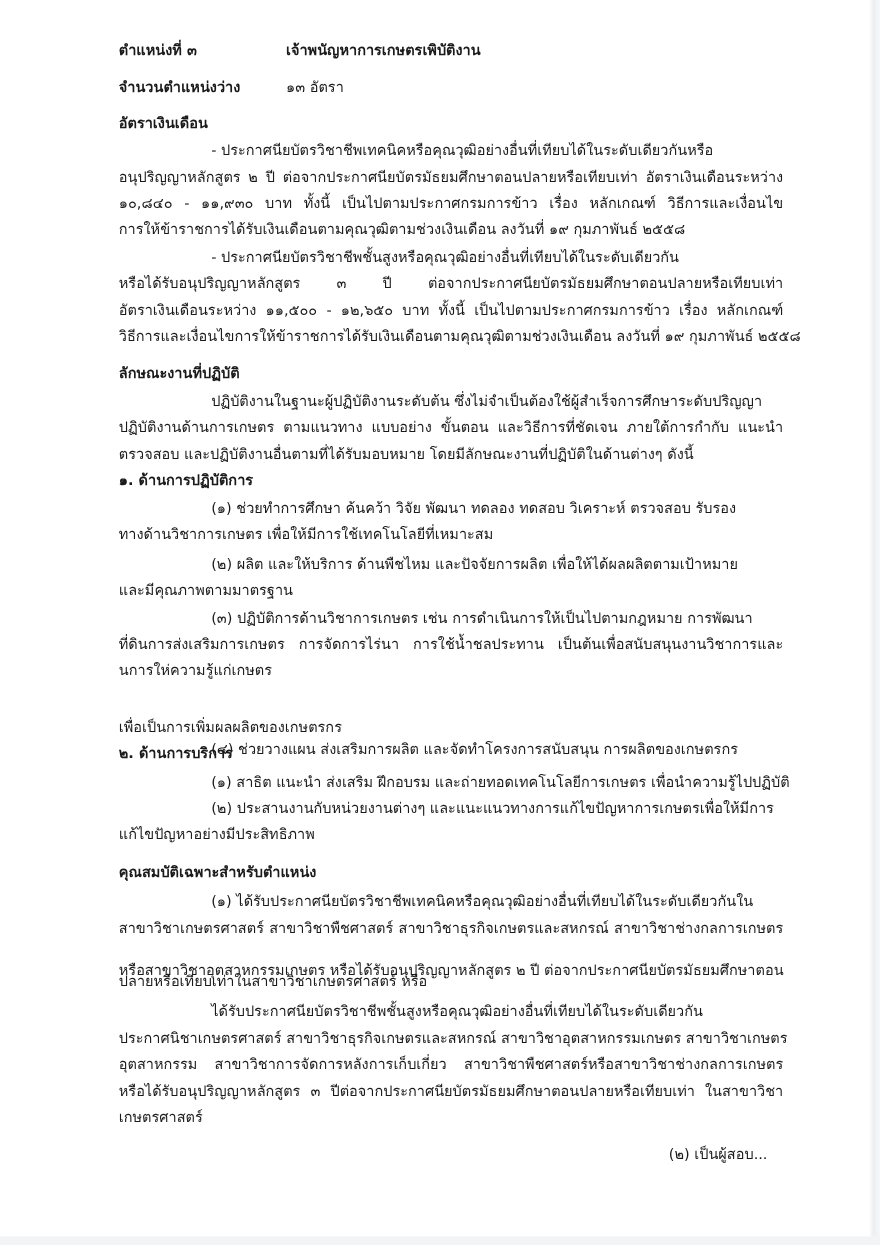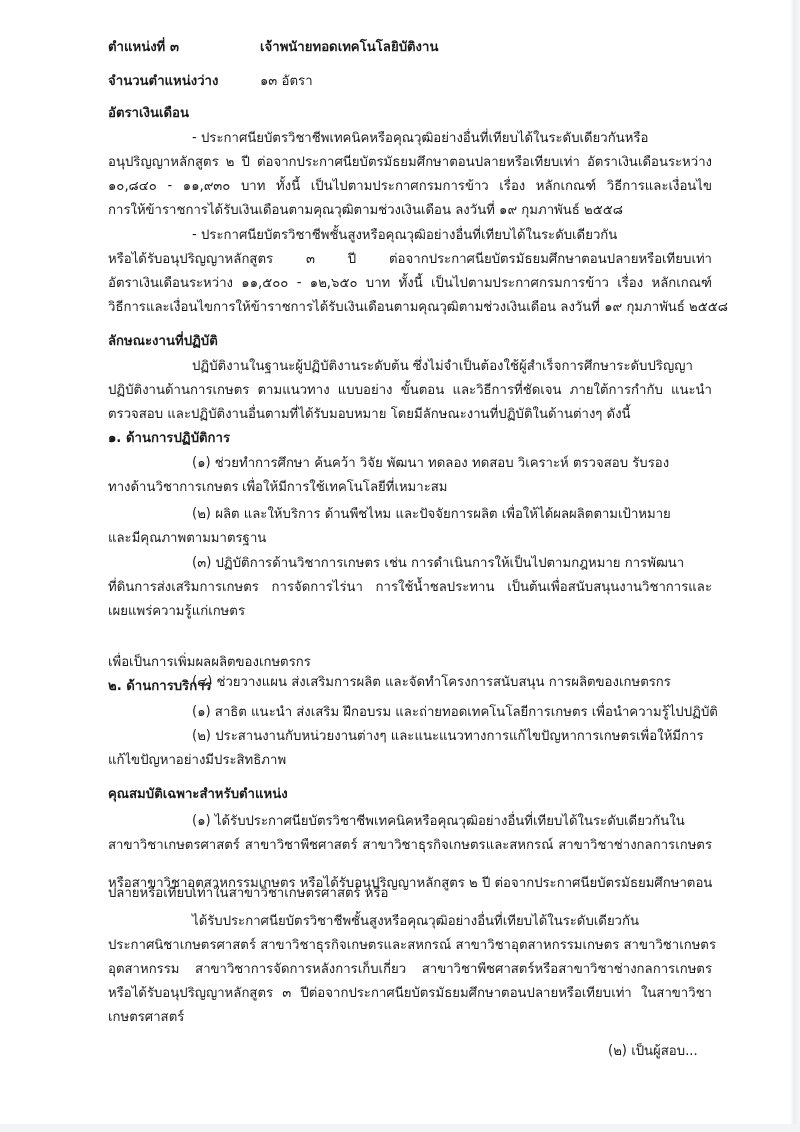--- a/index.html
+++ b/index.html
@@ -19,21 +19,21 @@
 </style>
 </head>
 <body>
 
 <div class="page-edge"></div>
 <div class="bottom-edge"></div>
 
 <div class="doc">
 
   <div class="row b" style="top:36px;">
-    <span class="label-col">ตำแหน่งที่ ๓</span><span>เจ้าพนัายทอดเทคโนโลยิบัติงาน</span>
+    <span class="label-col">ตำแหน่งที่ ๓</span><span>เจ้าพนัญหาการเกษตรเพิบัติงาน</span>
   </div>
   <div class="row b" style="top:70px;">
     <span class="label-col">จำนวนตำแหน่งว่าง</span><span style="font-weight:normal;">๑๓ อัตรา</span>
   </div>
 
   <div class="row b" style="top:102px;">อัตราเงินเดือน</div>
   <div class="row ind" style="top:127px;">- ประกาศนียบัตรวิชาชีพเทคนิคหรือคุณวุฒิอย่างอื่นที่เทียบได้ในระดับเดียวกันหรือ</div>
   <div class="row" style="top:151px;">
       <span class="just">อนุปริญญาหลักสูตร ๒ ปี ต่อจากประกาศนียบัตรมัธยมศึกษาตอนปลายหรือเทียบเท่า อัตราเงินเดือนระหว่าง</span>
     </div>
@@ -52,28 +52,28 @@
 
   <div class="row b" style="top:330px;">ลักษณะงานที่ปฏิบัติ</div>
   <div class="row ind" style="top:355px;">ปฏิบัติงานในฐานะผู้ปฏิบัติงานระดับต้น ซึ่งไม่จำเป็นต้องใช้ผู้สำเร็จการศึกษาระดับปริญญา</div>
   <div class="row" style="top:379px;">
       <span class="just">ปฏิบัติงานด้านการเกษตร ตามแนวทาง แบบอย่าง ขั้นตอน และวิธีการที่ชัดเจน ภายใต้การกำกับ แนะนำ</span>
     </div>
   <div class="row" style="top:403px;">ตรวจสอบ และปฏิบัติงานอื่นตามที่ได้รับมอบหมาย โดยมีลักษณะงานที่ปฏิบัติในด้านต่างๆ ดังนี้</div>
 
   <div class="row b" style="top:427px;">๑. ด้านการปฏิบัติการ</div>
   <div class="row ind" style="top:452px;">(๑) ช่วยทำการศึกษา ค้นคว้า วิจัย พัฒนา ทดลอง ทดสอบ วิเคราะห์ ตรวจสอบ รับรอง</div>
-  <div class="row" style="top:476px;font-family:Liberation Serif, serif;">ทางด้านวิชาการเกษตร เพื่อให้มีการใช้เทคโนโลยีที่เหมาะสม</div>
+  <div class="row" style="top:476px;">ทางด้านวิชาการเกษตร เพื่อให้มีการใช้เทคโนโลยีที่เหมาะสม</div>
   <div class="row ind" style="top:503px;">(๒) ผลิต และให้บริการ ด้านพืชไหม และปัจจัยการผลิต เพื่อให้ได้ผลผลิตตามเป้าหมาย</div>
   <div class="row" style="top:527px;">และมีคุณภาพตามมาตรฐาน</div>
   <div class="row ind" style="top:552px;">(๓) ปฏิบัติการด้านวิชาการเกษตร เช่น การดำเนินการให้เป็นไปตามกฎหมาย การพัฒนา</div>
   <div class="row" style="top:576px;">
       <span class="just">ที่ดินการส่งเสริมการเกษตร การจัดการไร่นา  การใช้น้ำชลประทาน เป็นต้นเพื่อสนับสนุนงานวิชาการและ</span>
     </div>
-  <div class="row" style="top:600px;">เผยแพร่ความรู้แก่เกษตร</div>
+  <div class="row" style="top:600px;">นการให่ความรู้แก่เกษตร</div>
   <div class="row ind" style="top:627px;margin-top:44px;">(๔) ช่วยวางแผน ส่งเสริมการผลิต และจัดทำโครงการสนับสนุน การผลิตของเกษตรกร</div>
   <div class="row" style="top:651px;">เพื่อเป็นการเพิ่มผลผลิตของเกษตรกร</div>
 
   <div class="row b" style="top:675px;">๒. ด้านการบริการ</div>
   <div class="row ind" style="top:701px;">(๑) สาธิต แนะนำ ส่งเสริม ฝึกอบรม และถ่ายทอดเทคโนโลยีการเกษตร เพื่อนำความรู้ไปปฏิบัติ</div>
   <div class="row ind" style="top:725px;">(๒) ประสานงานกับหน่วยงานต่างๆ และแนะแนวทางการแก้ไขปัญหาการเกษตรเพื่อให้มีการ</div>
   <div class="row" style="top:749px;">แก้ไขปัญหาอย่างมีประสิทธิภาพ</div>
 
   <div class="row b" style="top:783px;">คุณสมบัติเฉพาะสำหรับตำแหน่ง</div>
   <div class="row ind" style="top:810px;">(๑) ได้รับประกาศนียบัตรวิชาชีพเทคนิคหรือคุณวุฒิอย่างอื่นที่เทียบได้ในระดับเดียวกันใน</div>

